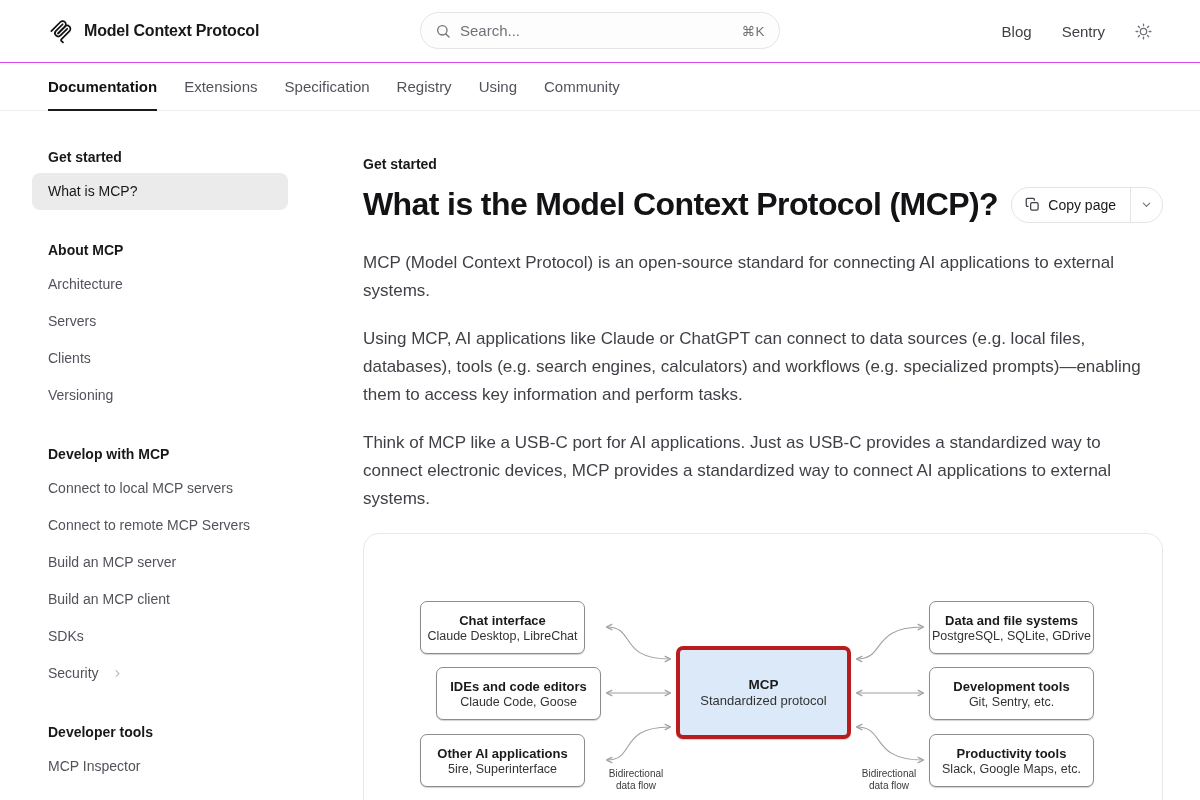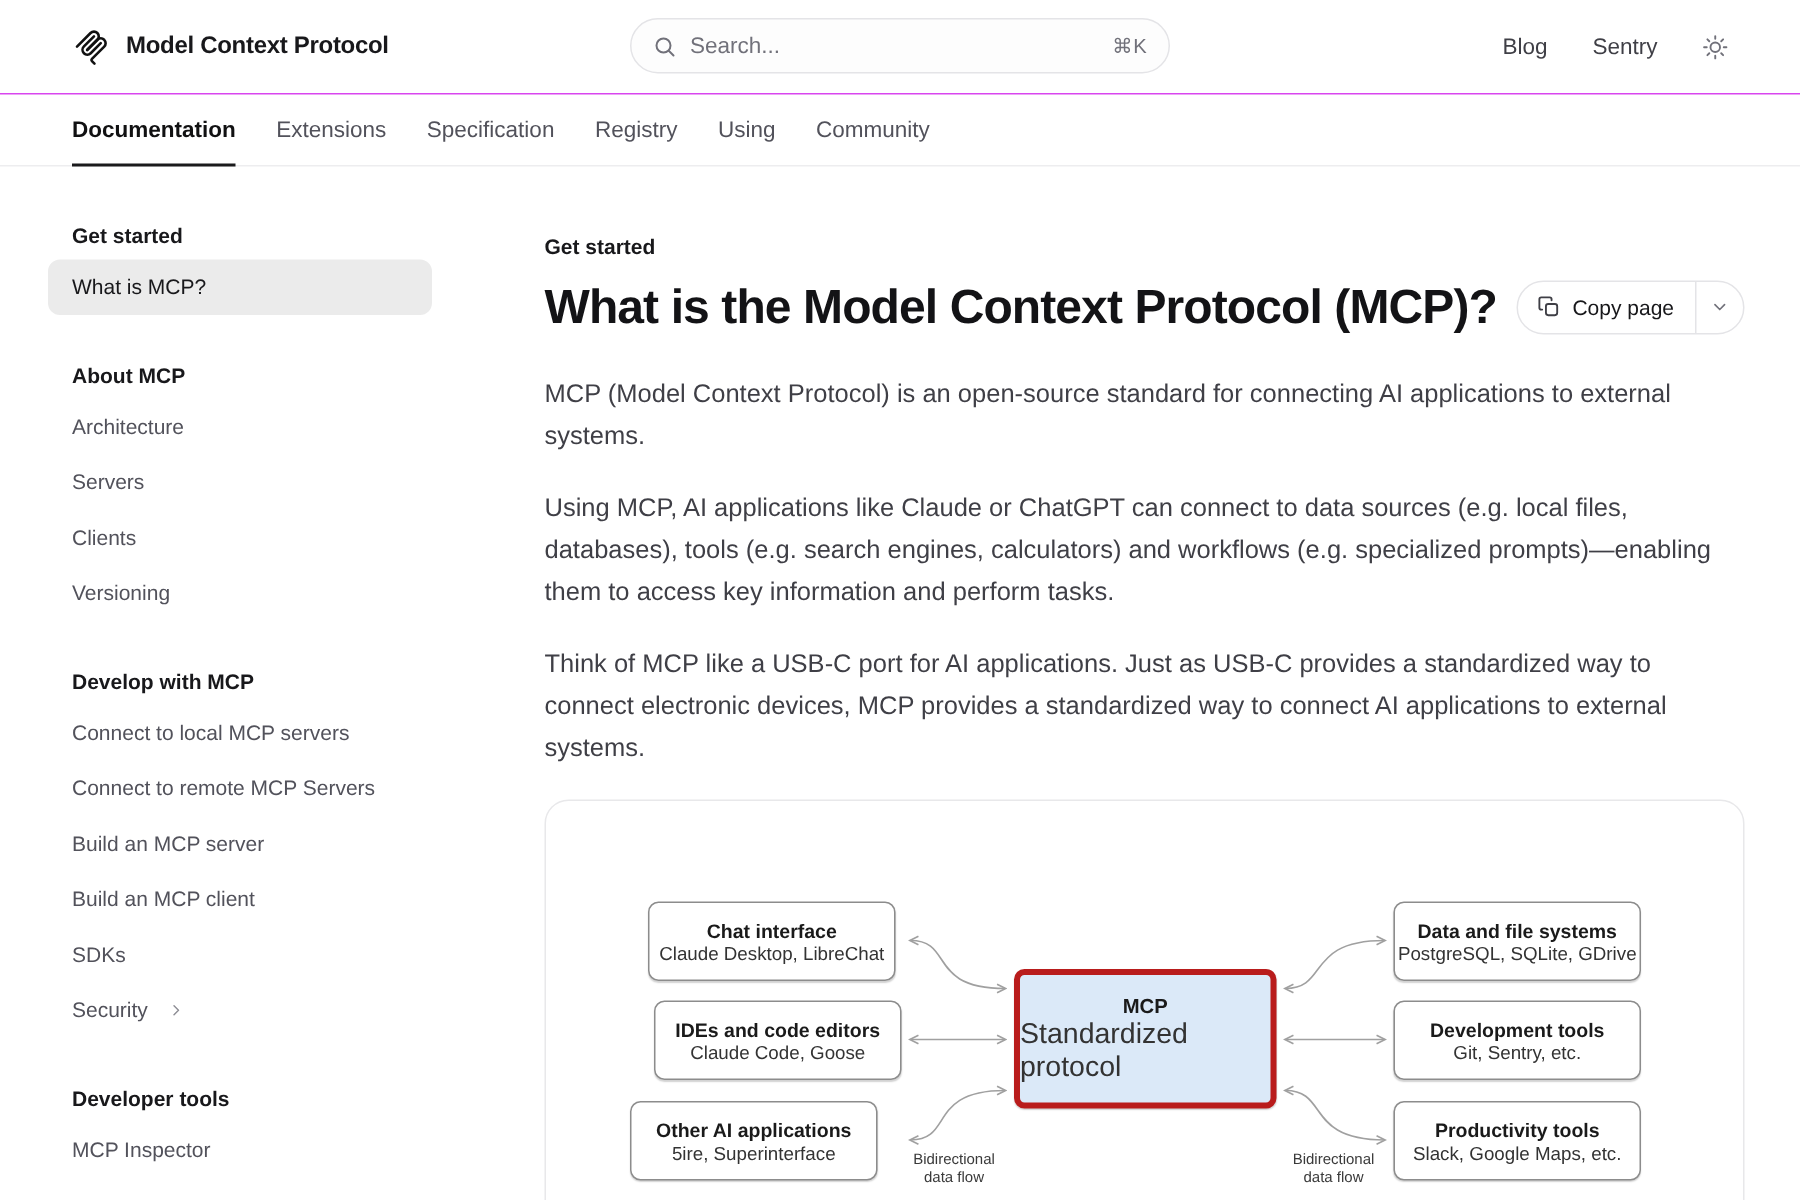--- a/index.html
+++ b/index.html
@@ -62,21 +62,21 @@
   .diagram-card { margin-top:17px; width:800px; height:400px; border:1px solid #e8e8ea;
     border-radius:16px; background:#fff; position:relative; }
   .diagram { position:absolute; left:0; top:57px; width:800px; height:240px; }
   .dbox { position:absolute; width:165px; height:53px; background:#fff; border:1px solid #8c8c8c;
     border-radius:7px; box-shadow:0 1px 1px rgba(0,0,0,0.18); display:flex; flex-direction:column;
     justify-content:center; align-items:center; gap:1px; }
   .dbox .dtitle { font-size:13px; font-weight:700; color:#1a1a1a; }
   .dbox .dsub { font-size:12.5px; color:#333; }
   .dbox.center { width:175px; height:93px; background:#dbe9f8; border:4px solid #b91c1c; }
   .dbox.center .dtitle { font-size:13.5px; }
-  .dbox.center .dsub { font-size:19px; }
+  .dbox.center .dsub { font-size:13px; }
   .arrows { position:absolute; left:0; top:0; width:800px; height:240px; }
   .flow-label { position:absolute; width:120px; text-align:center; font-size:10px; color:#3a3a3a;
     line-height:12px; }
 </style>
 </head>
 <body>
 
 <div class="header">
   <div class="brand">
     <svg class="brand-logo" viewBox="0 0 195 195" fill="none" stroke="currentColor" stroke-width="13" stroke-linecap="round">
@@ -195,21 +195,21 @@
           <g fill="none" stroke="#a0a0a0" stroke-width="1.1" marker-start="url(#ah)" marker-end="url(#ah)">
             <path d="M243,36 C272,36 254,68 306,68"></path>
             <path d="M243,102 L306,102"></path>
             <path d="M243,169 C272,169 254,136 306,136"></path>
             <path d="M493,68 C522,68 506,36 559,36"></path>
             <path d="M493,102 L559,102"></path>
             <path d="M493,136 C522,136 506,169 559,169"></path>
           </g>
         </svg>
 
-        <div class="dbox" style="left:68px; top:10px;">
+        <div class="dbox" style="left:56px; top:10px;">
           <div class="dtitle">Chat interface</div>
           <div class="dsub">Claude Desktop, LibreChat</div>
         </div>
         <div class="dbox" style="left:72px; top:76px;">
           <div class="dtitle">IDEs and code editors</div>
           <div class="dsub">Claude Code, Goose</div>
         </div>
         <div class="dbox" style="left:56px; top:143px;">
           <div class="dtitle">Other AI applications</div>
           <div class="dsub">5ire, Superinterface</div>

